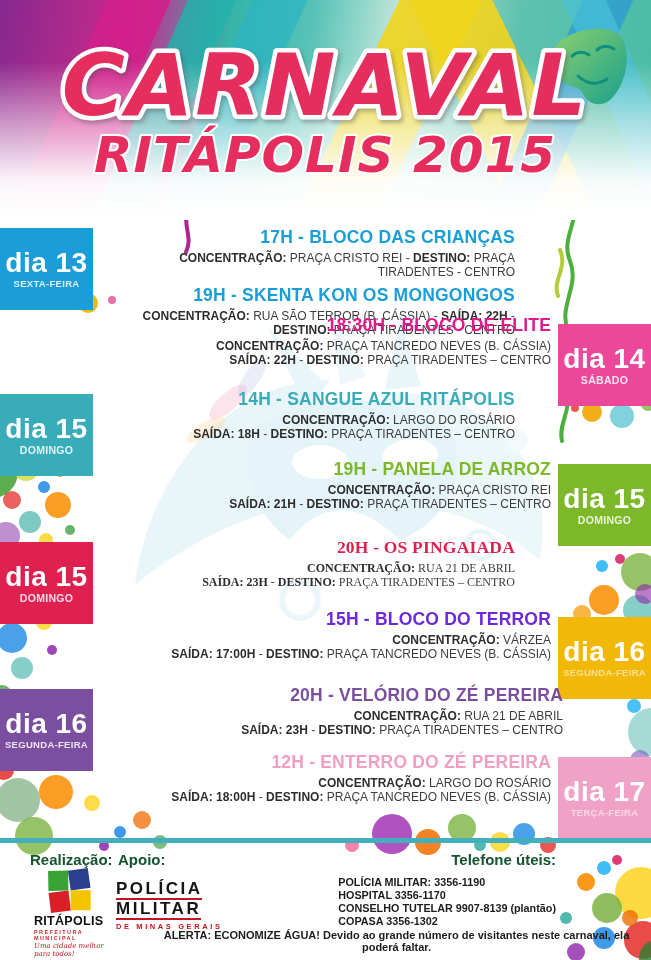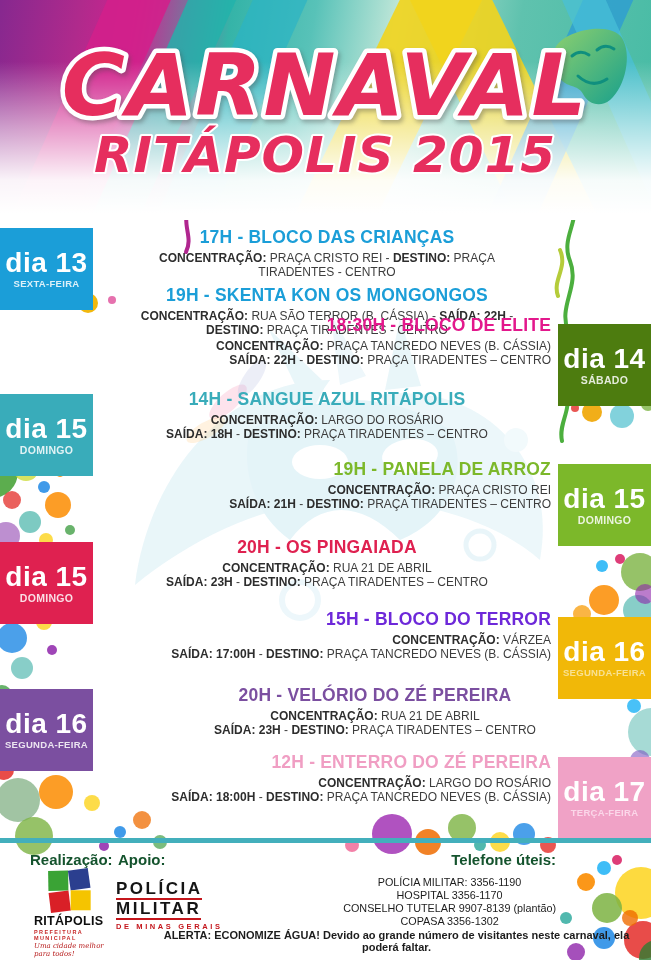--- a/index.html
+++ b/index.html
@@ -30,36 +30,36 @@
   
   #schedule{position:absolute;inset:0;z-index:3;}
   .day-block{position:absolute;left:0;top:0;width:100%;height:100%;pointer-events:none;}
   .day-box{position:absolute;width:93px;height:82px;color:#fff;display:flex;flex-direction:column;
            justify-content:center;align-items:center;text-align:center;}
   .day-block.left  .day-box{left:0;}
   .day-block.right .day-box{right:0;}
   .day-num{font-size:28px;line-height:30px;font-weight:800;letter-spacing:.5px;}
   .day-wd{font-size:10.5px;line-height:12px;font-weight:700;letter-spacing:.3px;opacity:.85;}
   .content{position:absolute;}
-  .day-block.left  .content{left:121px;width:412px;text-align:center;}
+  .day-block.left  .content{left:103px;width:412px;text-align:right;}
   .day-block.right .content{right:100px;width:460px;text-align:right;}
   .ev + .ev{margin-top:6px;}
   .ev-title{font-size:17.5px;line-height:21px;font-weight:800;letter-spacing:.2px;margin-bottom:3px;}
   .ev-line{font-size:12px;line-height:14px;color:#3d3d3d;font-weight:400;}
   .ev-line b{color:#2d2d2d;font-weight:800;}
 
   
   #footer{position:absolute;inset:0;z-index:3;}
   #divider{position:absolute;left:0;right:0;top:838px;height:5px;}
   .foot-label{position:absolute;top:851px;font-size:15px;font-weight:800;color:#14532d;}
   #realizacao-label{left:30px;}
   #apoio-label{left:118px;}
   #telefones-label{right:95px;}
-  #phone-list{position:absolute;right:95px;top:876px;text-align:center;
-              font-size:10.8px;line-height:13px;font-weight:400;color:#1c1c1c;}
+  #phone-list{position:absolute;right:95px;top:876px;text-align:left;
+              font-size:10.8px;line-height:13px;font-weight:700;color:#1c1c1c;}
   #alert-text{position:absolute;left:150px;right:8px;top:929px;text-align:center;
               font-size:11px;font-weight:700;color:#1c1c1c;}
   
   #ritapolis-logo{position:absolute;left:34px;top:870px;width:72px;text-align:left;}
   .rp-squares{width:42px;height:42px;margin:0 auto 2px;transform:rotate(-4deg);
               display:grid;grid-template-columns:20px 20px;grid-template-rows:20px 20px;gap:1px;}
   .rp-squares span{display:block;}
   .rp-g{background:#3aa335;transform:rotate(3deg);}
   .rp-b{background:#2b3f8f;transform:rotate(-4deg);}
   .rp-r{background:#d92027;transform:rotate(-3deg);}
@@ -220,21 +220,21 @@
             <div class="ev-title" style="color: rgb(27, 158, 216);">17H - BLOCO DAS CRIANÇAS</div>
             <div class="ev-line"><b>CONCENTRAÇÃO:</b><span> PRAÇA CRISTO REI - </span><b>DESTINO:</b><span> PRAÇA TIRADENTES - CENTRO</span></div>
           </div>
           <div class="ev">
             <div class="ev-title" style="color: rgb(27, 158, 216);">19H - SKENTA KON OS MONGONGOS</div>
             <div class="ev-line"><b>CONCENTRAÇÃO:</b><span> RUA SÃO TERROR (B. CÁSSIA) - </span><b>SAÍDA: 22H</b><span> - </span><b>DESTINO:</b><span> PRAÇA TIRADENTES - CENTRO</span></div>
           </div>
         </div>
       </section>
       <section class="day-block right">
-        <div class="day-box" style="background: #4d7c0f; top: 324px;">
+        <div class="day-box" style="background: #ec4899; top: 324px;">
           <div class="day-num">dia 14</div>
           <div class="day-wd">SÁBADO</div>
         </div>
         <div class="content" style="top: 315px;">
           <div class="ev">
             <div class="ev-title" style="color: rgb(227, 24, 140);">18:30H - BLOCO DE ELITE</div>
             <div class="ev-line"><b>CONCENTRAÇÃO:</b><span> PRAÇA TANCREDO NEVES (B. CÁSSIA)</span></div>
             <div class="ev-line"><b>SAÍDA: 22H</b><span> - </span><b>DESTINO:</b><span> PRAÇA TIRADENTES – CENTRO</span></div>
           </div>
         </div>
@@ -263,21 +263,21 @@
             <div class="ev-line"><b>CONCENTRAÇÃO:</b><span> PRAÇA CRISTO REI</span></div>
             <div class="ev-line"><b>SAÍDA: 21H</b><span> - </span><b>DESTINO:</b><span> PRAÇA TIRADENTES – CENTRO</span></div>
           </div>
         </div>
       </section>
       <section class="day-block left">
         <div class="day-box" style="background: rgb(223, 33, 80); top: 542px;">
           <div class="day-num">dia 15</div>
           <div class="day-wd">DOMINGO</div>
         </div>
-        <div class="content" style="top: 537px;">
+        <div class="content" style="top: 537px; font-family: Liberation Serif, serif;">
           <div class="ev">
             <div class="ev-title" style="color: rgb(223, 33, 80);">20H - OS PINGAIADA</div>
             <div class="ev-line"><b>CONCENTRAÇÃO:</b><span> RUA 21 DE ABRIL</span></div>
             <div class="ev-line"><b>SAÍDA: 23H</b><span> - </span><b>DESTINO:</b><span> PRAÇA TIRADENTES – CENTRO</span></div>
           </div>
         </div>
       </section>
       <section class="day-block right">
         <div class="day-box" style="background: rgb(241, 184, 8); top: 617px;">
           <div class="day-num">dia 16</div>

